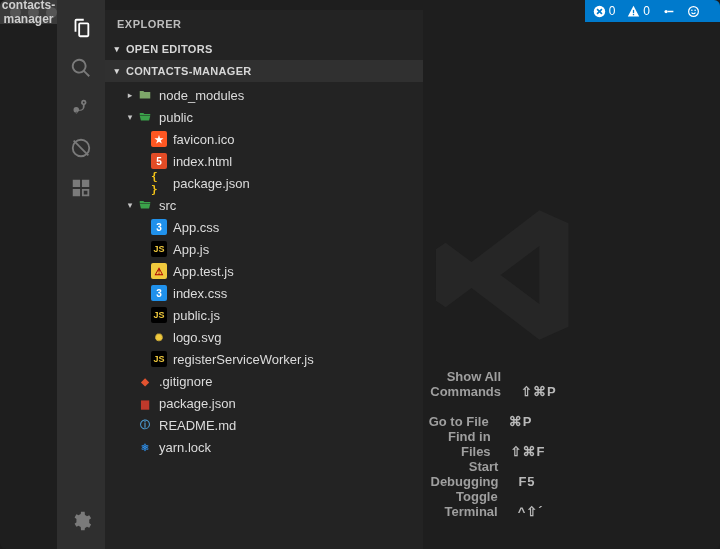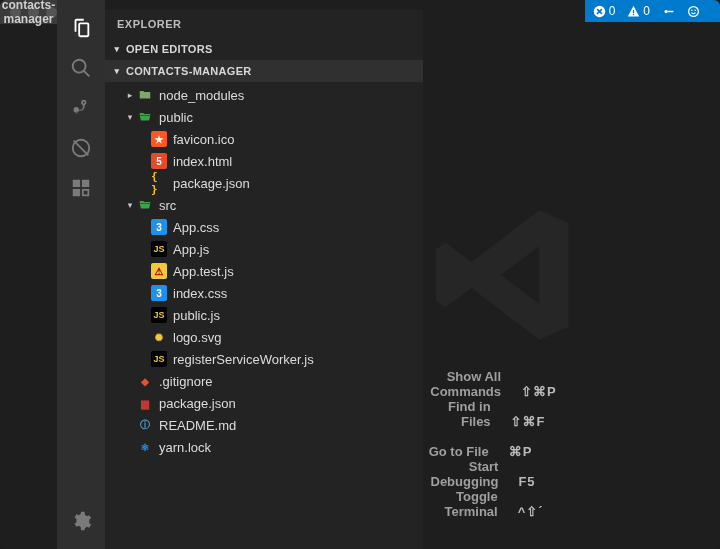--- a/index.html
+++ b/index.html
@@ -215,26 +215,26 @@
         <svg viewBox="0 0 100 100">
             <path d="M72 10 L90 18 L90 82 L72 90 L30 58 L14 70 L8 66 L8 34 L14 30 L30 42 Z M72 32 L48 50 L72 68 Z"></path>
           </svg>
       </div>
       <div class="welcome">
         <div class="welcome-row">
           <span class="wl">Show All Commands</span>
           <span class="sc">⇧⌘P</span>
         </div>
         <div class="welcome-row">
+          <span class="wl">Go to File</span>
+          <span class="sc">⌘P</span>
+        </div>
+        <div class="welcome-row">
           <span class="wl">Find in Files</span>
           <span class="sc">⇧⌘F</span>
-        </div>
-        <div class="welcome-row">
-          <span class="wl">Go to File</span>
-          <span class="sc">⌘P</span>
         </div>
         <div class="welcome-row">
           <span class="wl">Start Debugging</span>
           <span class="sc">F5</span>
         </div>
         <div class="welcome-row">
           <span class="wl">Toggle Terminal</span>
           <span class="sc">^⇧´</span>
         </div>
       </div>

